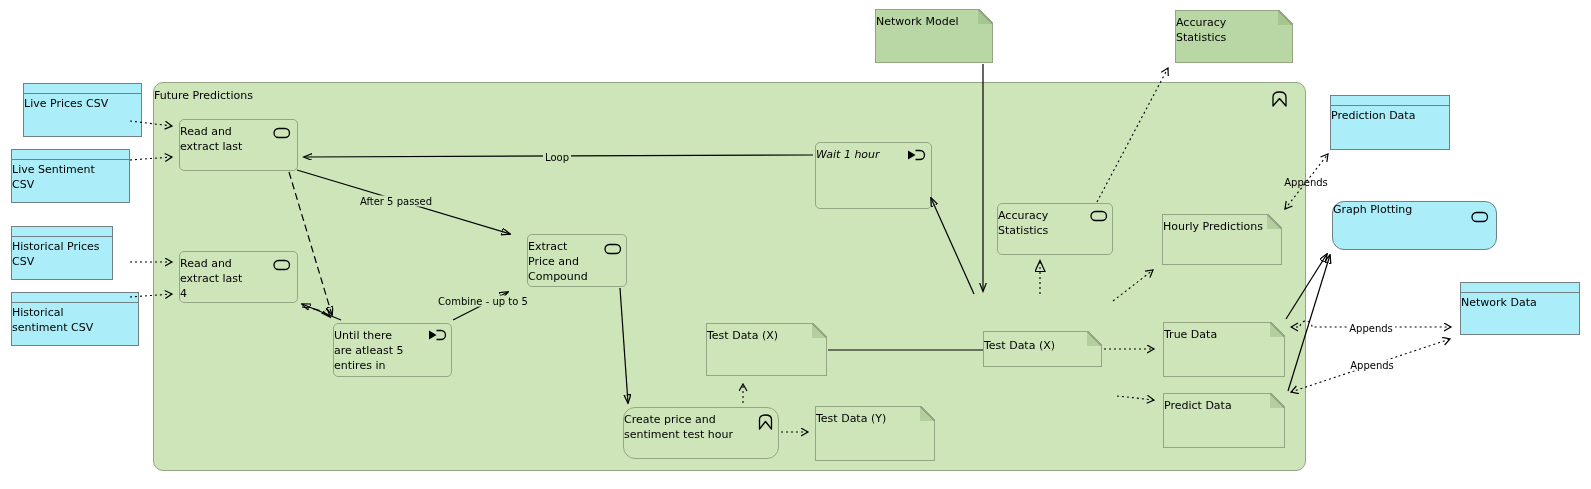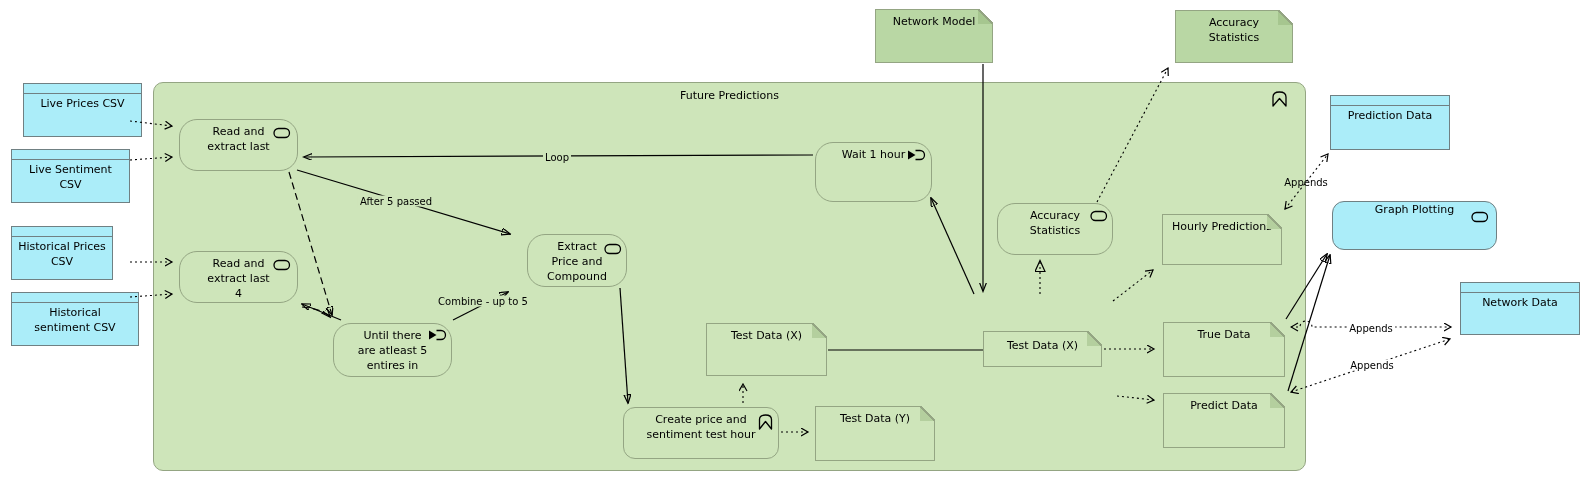--- a/index.html
+++ b/index.html
@@ -10,26 +10,26 @@
     --afold:#a6c68f;
     --gfold:#b4cf9e;
     --cfill:#abedf9;
     --cborder:#708083;
     --line:#000000;
   }
   html,body{margin:0;padding:0;background:var(--page);}
   body{font-family:"DejaVu Sans","Liberation Sans",sans-serif;}
   .canvas{position:relative;width:1591px;height:489px;background:var(--page);overflow:hidden;}
   .node{position:absolute;box-sizing:border-box;font-size:11px;line-height:15px;color:#000;}
-  .lbl{display:block;text-align:center;white-space:pre-line;}
+  .lbl{display:block;text-align:left;white-space:pre-line;}
   
   .group{background:var(--gfill);border:1px solid var(--gborder);border-radius:10px;z-index:1;}
   .group .lbl{padding-top:5px;}
   
-  .fn{background:var(--gfill);border:1px solid var(--gborder);border-radius:18px;z-index:2;}
+  .fn{background:var(--gfill);border:1px solid var(--gborder);border-radius:5px;z-index:2;}
   .fn .lbl{padding-top:4px;}
   .fn.cyan{background:var(--cfill);border-color:var(--cborder);border-radius:12px;}
   
   .note{background:var(--gfill);border:1px solid var(--gborder);z-index:2;}
   .note .lbl{padding-top:4px;}
   .note.dark{background:var(--afill);}
   .fold{position:absolute;top:-1px;right:-1px;width:15px;height:15px;
         background:linear-gradient(to bottom left,
           var(--fold-page,var(--gfill)) 0 calc(50% - 0.8px),
           var(--gborder) calc(50% - 0.8px) calc(50% + 0.8px),
@@ -126,21 +126,21 @@
     </svg>
   </div>
   <div class="node fn" style="left:527px;top:234px;width:100px;height:53px;">
     <span class="lbl">Extract
 Price and
 Compound</span>
     <svg class="icon" style="right:4px;top:8px;" width="18" height="12" viewBox="0 0 18 12">
       <rect x="1" y="1.5" width="15.5" height="9" rx="4.5" fill="none" stroke="#000" stroke-width="1.3"></rect>
     </svg>
   </div>
-  <div class="node fn" style="left:815px;top:142px;width:117px;height:60px;">
+  <div class="node fn" style="left:815px;top:142px;width:117px;height:67px;font-style:italic;">
     <span class="lbl">Wait 1 hour</span>
     <svg class="icon" style="right:4px;top:6px;" width="20" height="12" viewBox="0 0 20 12">
       <path d="M8.5,1.5 L13,1.5 A4.5,4.5 0 0 1 13,10.5 L8.5,10.5" fill="none" stroke="#000" stroke-width="1.3"></path>
       <path d="M1,1.5 L8.5,6 L1,10.5 Z" fill="#000"></path>
     </svg>
   </div>
   <div class="node fn" style="left:997px;top:203px;width:116px;height:52px;">
     <span class="lbl">Accuracy
 Statistics</span>
     <svg class="icon" style="right:4px;top:6px;" width="18" height="12" viewBox="0 0 18 12">

